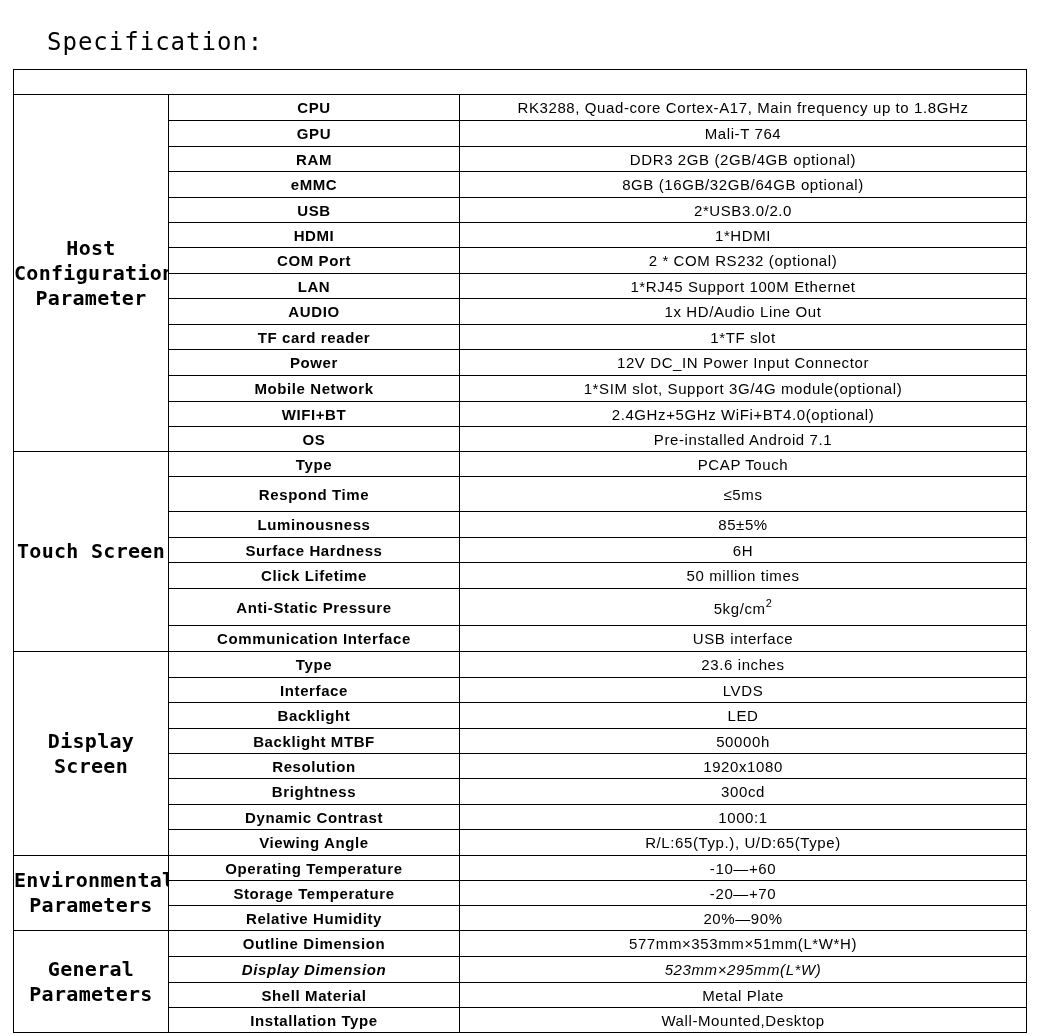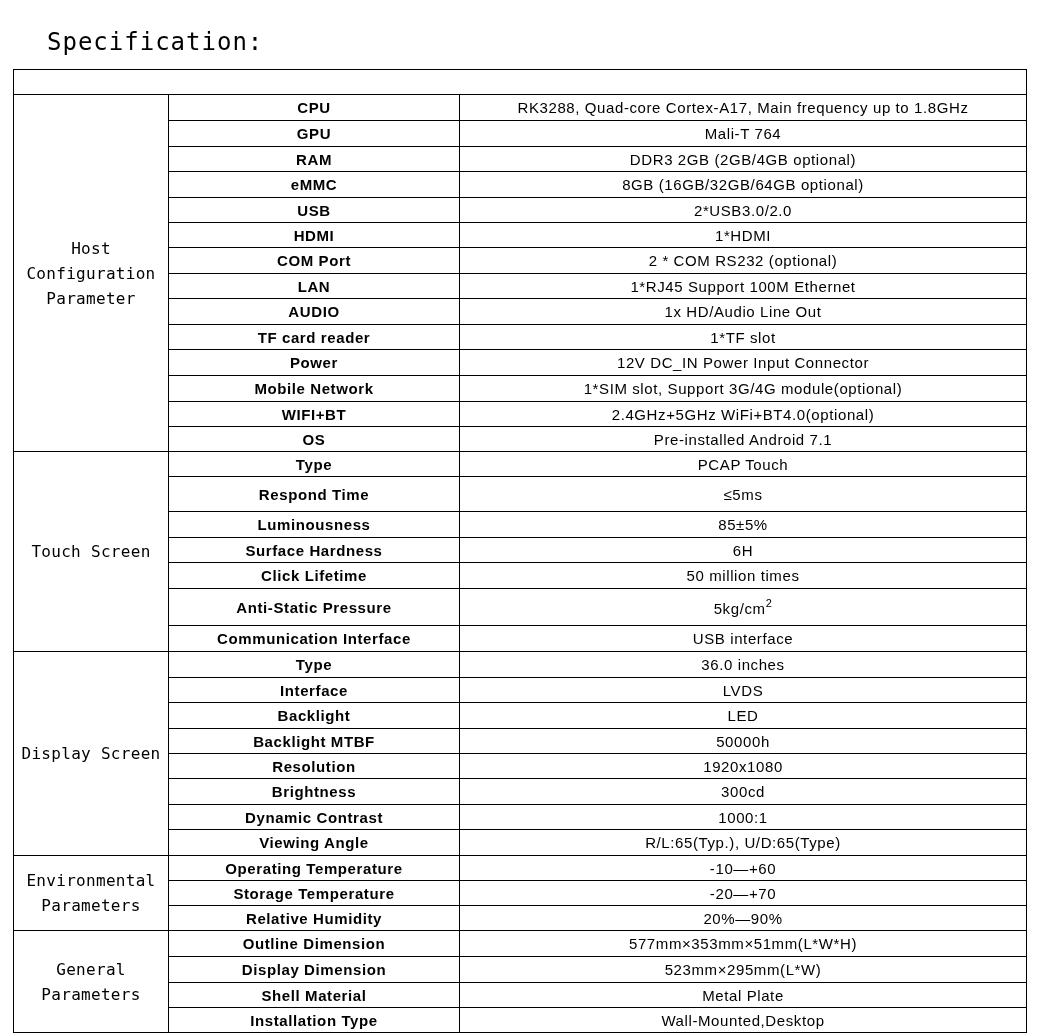--- a/index.html
+++ b/index.html
@@ -38,22 +38,22 @@
     vertical-align: middle;
     overflow: hidden;
     white-space: nowrap;
     line-height: 1;
   }
   .spec-table col.c1 { width: 155px; }
   .spec-table col.c2 { width: 291px; }
   .spec-table col.c3 { width: 567px; }
   .header-row td { height: 24px; }
   .cat-cell {
-    font-size: 16px;
-    font-weight: normal;
+    font-size: 20px;
+    font-weight: bold;
     line-height: 25px !important;
     white-space: normal !important;
     letter-spacing: 0.3px;
   }
   .param-cell {
     font-size: 15px;
     font-weight: bold;
     font-family: "Liberation Sans Narrow", "Liberation Sans", "DejaVu Sans", sans-serif;
   }
   .param-cell span {
@@ -164,21 +164,21 @@
         <td class="param-cell"><span>Anti-Static Pressure</span></td>
         <td class="value-cell"><span>5kg/cm</span><sup>2</sup></td>
       </tr>
       <tr style="height: 26px;">
         <td class="param-cell"><span>Communication Interface</span></td>
         <td class="value-cell"><span>USB interface</span></td>
       </tr>
       <tr style="height: 26px;">
         <td class="cat-cell" rowspan="8">Display Screen</td>
         <td class="param-cell"><span>Type</span></td>
-        <td class="value-cell"><span>36.0 inches</span></td>
+        <td class="value-cell"><span>23.6 inches</span></td>
       </tr>
       <tr style="height: 25px;">
         <td class="param-cell"><span>Interface</span></td>
         <td class="value-cell"><span>LVDS</span></td>
       </tr>
       <tr style="height: 26px;">
         <td class="param-cell"><span>Backlight</span></td>
         <td class="value-cell"><span>LED</span></td>
       </tr>
       <tr style="height: 25px;">
@@ -212,21 +212,21 @@
       </tr>
       <tr style="height: 25px;">
         <td class="param-cell"><span>Relative Humidity</span></td>
         <td class="value-cell"><span>20%—90%</span></td>
       </tr>
       <tr style="height: 26px;">
         <td class="cat-cell" rowspan="4">General Parameters</td>
         <td class="param-cell"><span>Outline Dimension</span></td>
         <td class="value-cell"><span>577mm×353mm×51mm(L*W*H)</span></td>
       </tr>
-      <tr style="height: 26px;">
+      <tr style="height: 26px; font-style: italic;">
         <td class="param-cell"><span>Display Dimension</span></td>
         <td class="value-cell"><span>523mm×295mm(L*W)</span></td>
       </tr>
       <tr style="height: 25px;">
         <td class="param-cell"><span>Shell Material</span></td>
         <td class="value-cell"><span>Metal Plate</span></td>
       </tr>
       <tr style="height: 25px; margin-top: 24px;">
         <td class="param-cell"><span>Installation Type</span></td>
         <td class="value-cell"><span>Wall-Mounted,Desktop</span></td>

